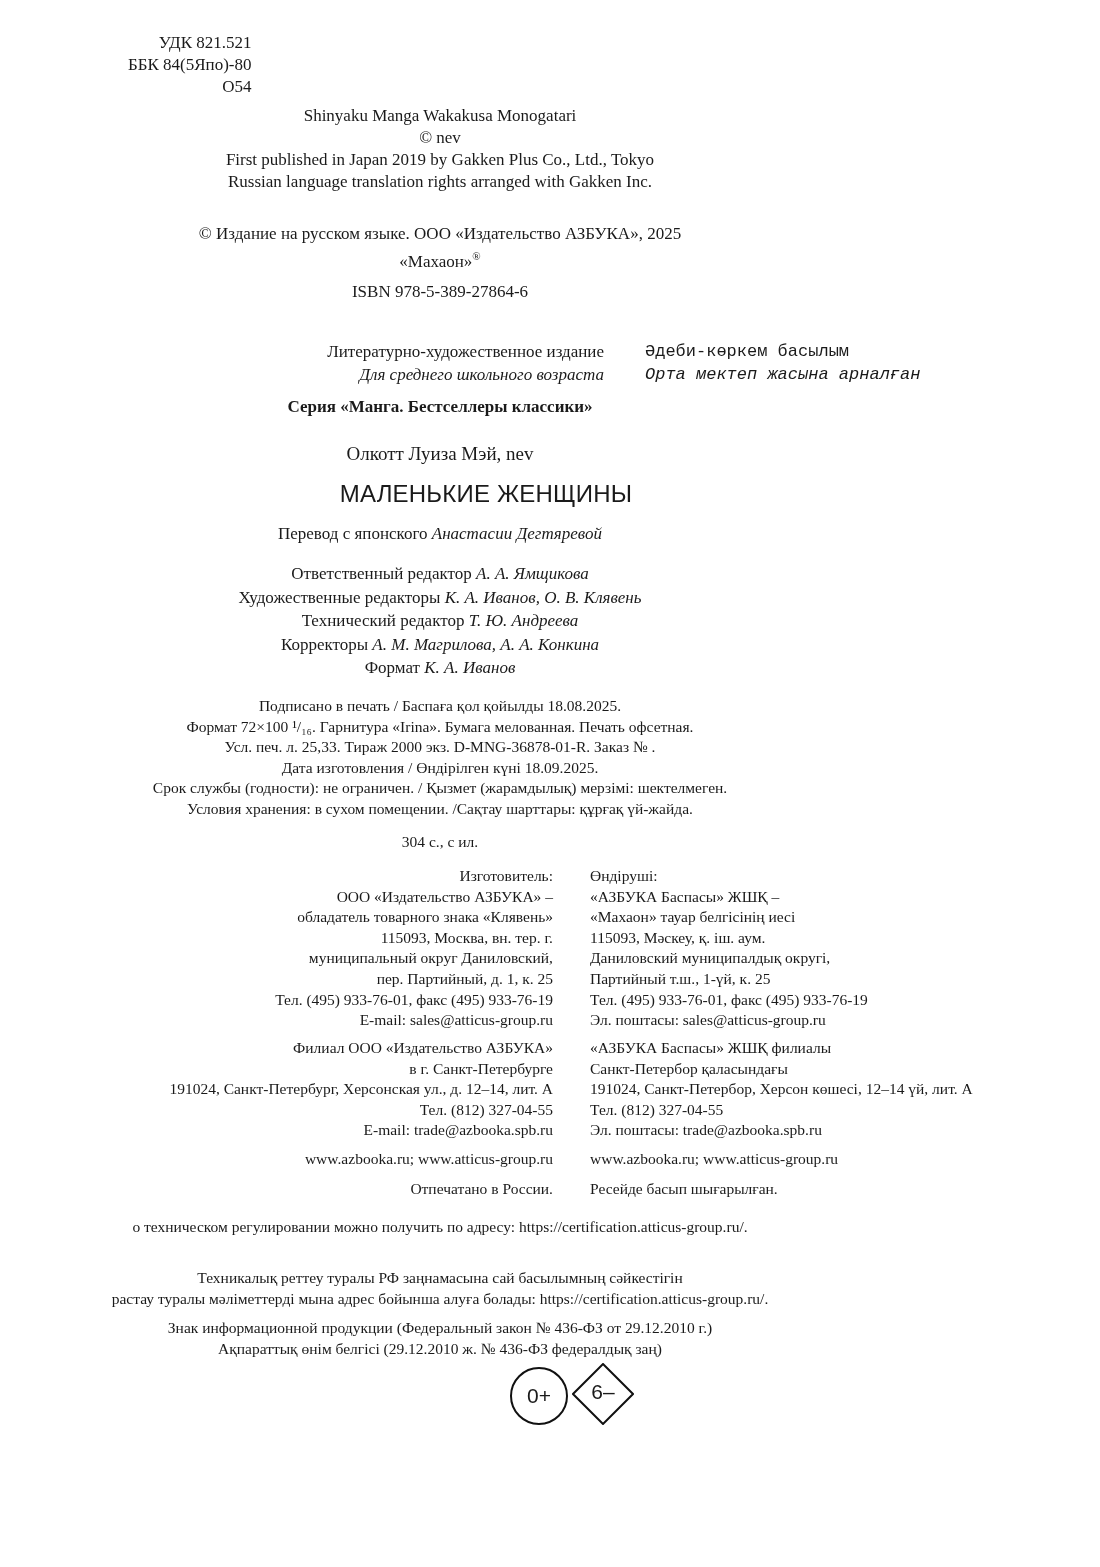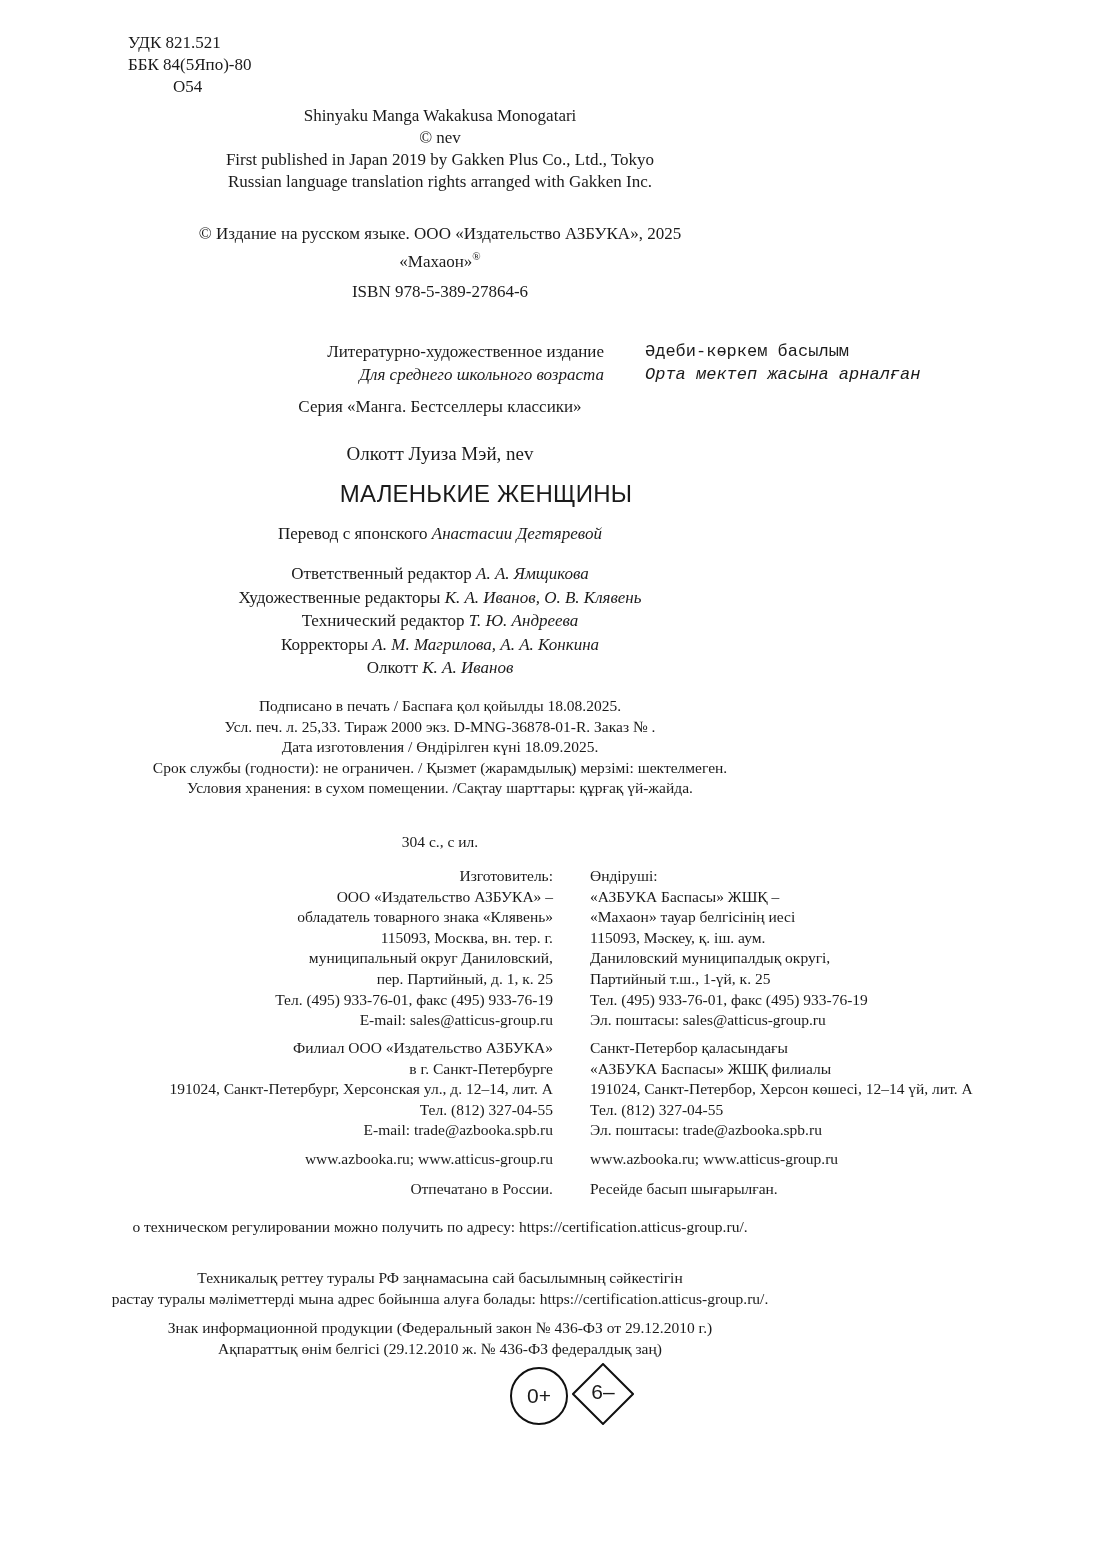--- a/index.html
+++ b/index.html
@@ -7,21 +7,21 @@
          font-family:"Liberation Serif", serif; }
   .abs { position:absolute; }
   .ser { font-family:"Liberation Serif", serif; }
   .it { font-style:italic; }
   .center { left:0; width:880px; text-align:center; }
   .line { white-space:nowrap; }
   .f17 { font-size:17px; }
 
   
   #classif { left:128px; top:32px; font-size:17px; line-height:22px; }
-  #classif div { white-space:nowrap; }
+  #classif div { white-space:nowrap;text-align:right; }
 
   .lcol { position:absolute; text-align:right; white-space:nowrap; }
   .rcol { position:absolute; text-align:left; white-space:nowrap; }
 
   .title-main { font-family:"Liberation Sans", sans-serif; font-size:24px; letter-spacing:0.2px; }
 
   .badges { position:absolute; left:510px; top:1367px; width:125px; height:62px; }
   .badge-circle { position:absolute; left:0; top:0; width:54px; height:54px; border:2px solid #111;
                   border-radius:50%; display:flex; align-items:center; justify-content:center;
                   font-family:"Liberation Sans", sans-serif; font-size:21px; }
@@ -52,39 +52,40 @@
 <div class="abs center ser f17 line" style="top:282px;">ISBN 978-5-389-27864-6</div>
 
 <div class="lcol ser f17" style="right:496px; top:340px; line-height:23px;">
   <div>Литературно-художественное издание</div>
   <div class="it">Для среднего школьного возраста</div>
 </div>
 <div class="rcol ser f17" style="left:645px; top:340px; line-height:23px;font-family:Liberation Mono, monospace;">
   <div>Әдеби-көркем басылым</div>
   <div class="it">Орта мектеп жасына арналған</div>
 </div>
-<div class="abs center ser f17 line" style="top:397px;">Серия «Манга. Бестселлеры классики»</div>
+<div class="abs center ser f17 line" style="top:397px;font-weight:bold;">Серия «Манга. Бестселлеры классики»</div>
 
 <div class="abs center ser line" style="top:443px; font-size:19px;">Олкотт Луиза Мэй, nev</div>
 <div class="abs center title-main line" style="top:480px;padding-left:46px;">МАЛЕНЬКИЕ ЖЕНЩИНЫ</div>
 <div class="abs center ser f17 line" style="top:524px;">
   <span>Перевод с японского</span>
   <span class="it">Анастасии Дегтяревой</span>
 </div>
 
 <div class="abs center ser f17" style="top:562px; line-height:23.5px;">
   <div class="line"><span>Ответственный редактор</span> <span class="it">А. А. Ямщикова</span></div>
   <div class="line"><span>Художественные редакторы</span> <span class="it">К. А. Иванов, О. В. Клявень</span></div>
   <div class="line"><span>Технический редактор</span> <span class="it">Т. Ю. Андреева</span></div>
   <div class="line"><span>Корректоры</span> <span class="it">А. М. Магрилова, А. А. Конкина</span></div>
-  <div class="line"><span>Олкотт</span> <span class="it">К. А. Иванов</span></div>
+  <div class="line"><span>Формат</span> <span class="it">К. А. Иванов</span></div>
 </div>
 
 <div class="abs center ser" style="top:696px; font-size:15.5px; line-height:20.5px;">
   <div class="line">Подписано в печать / Баспаға қол қойылды 18.08.2025.</div>
+  <div class="line">Формат 72×100 ¹/₁₆. Гарнитура «Irina». Бумага мелованная. Печать офсетная.</div>
   <div class="line">Усл. печ. л. 25,33. Тираж 2000 экз. D-MNG-36878-01-R. Заказ №          .</div>
   <div class="line">Дата изготовления / Өндірілген күні 18.09.2025.</div>
   <div class="line">Срок службы (годности): не ограничен. / Қызмет (жарамдылық) мерзімі: шектелмеген.</div>
   <div class="line">Условия хранения: в сухом помещении. /Сақтау шарттары: құрғақ үй-жайда.</div>
 </div>
 
 <div class="abs center ser line" style="top:833px; font-size:15.5px;">304 с., с ил.</div>
 
 <div class="lcol ser" style="right:547px; top:866px; font-size:15.5px; line-height:20.6px;">
   <div>Изготовитель:</div>
@@ -108,22 +109,22 @@
 </div>
 
 <div class="lcol ser" style="right:547px; top:1038px; font-size:15.5px; line-height:20.6px;">
   <div>Филиал ООО «Издательство АЗБУКА»</div>
   <div>в г. Санкт-Петербурге</div>
   <div>191024, Санкт-Петербург, Херсонская ул., д. 12–14, лит. А</div>
   <div>Тел. (812) 327-04-55</div>
   <div>E-mail: trade@azbooka.spb.ru</div>
 </div>
 <div class="rcol ser" style="left:590px; top:1038px; font-size:15.5px; line-height:20.6px;">
+  <div>«АЗБУКА Баспасы» ЖШҚ филиалы</div>
   <div>Санкт-Петербор қаласындағы</div>
-  <div>«АЗБУКА Баспасы» ЖШҚ филиалы</div>
   <div>191024, Санкт-Петербор, Херсон көшесі, 12–14 үй, лит. А</div>
   <div>Тел. (812) 327-04-55</div>
   <div>Эл. поштасы: trade@azbooka.spb.ru</div>
 </div>
 
 <div class="lcol ser" style="right:547px; top:1150px; font-size:15.5px;">www.azbooka.ru; www.atticus-group.ru</div>
 <div class="rcol ser" style="left:590px; top:1150px; font-size:15.5px;">www.azbooka.ru; www.atticus-group.ru</div>
 
 <div class="lcol ser" style="right:547px; top:1180px; font-size:15.5px;">Отпечатано в России.</div>
 <div class="rcol ser" style="left:590px; top:1180px; font-size:15.5px;">Ресейде басып шығарылған.</div>

